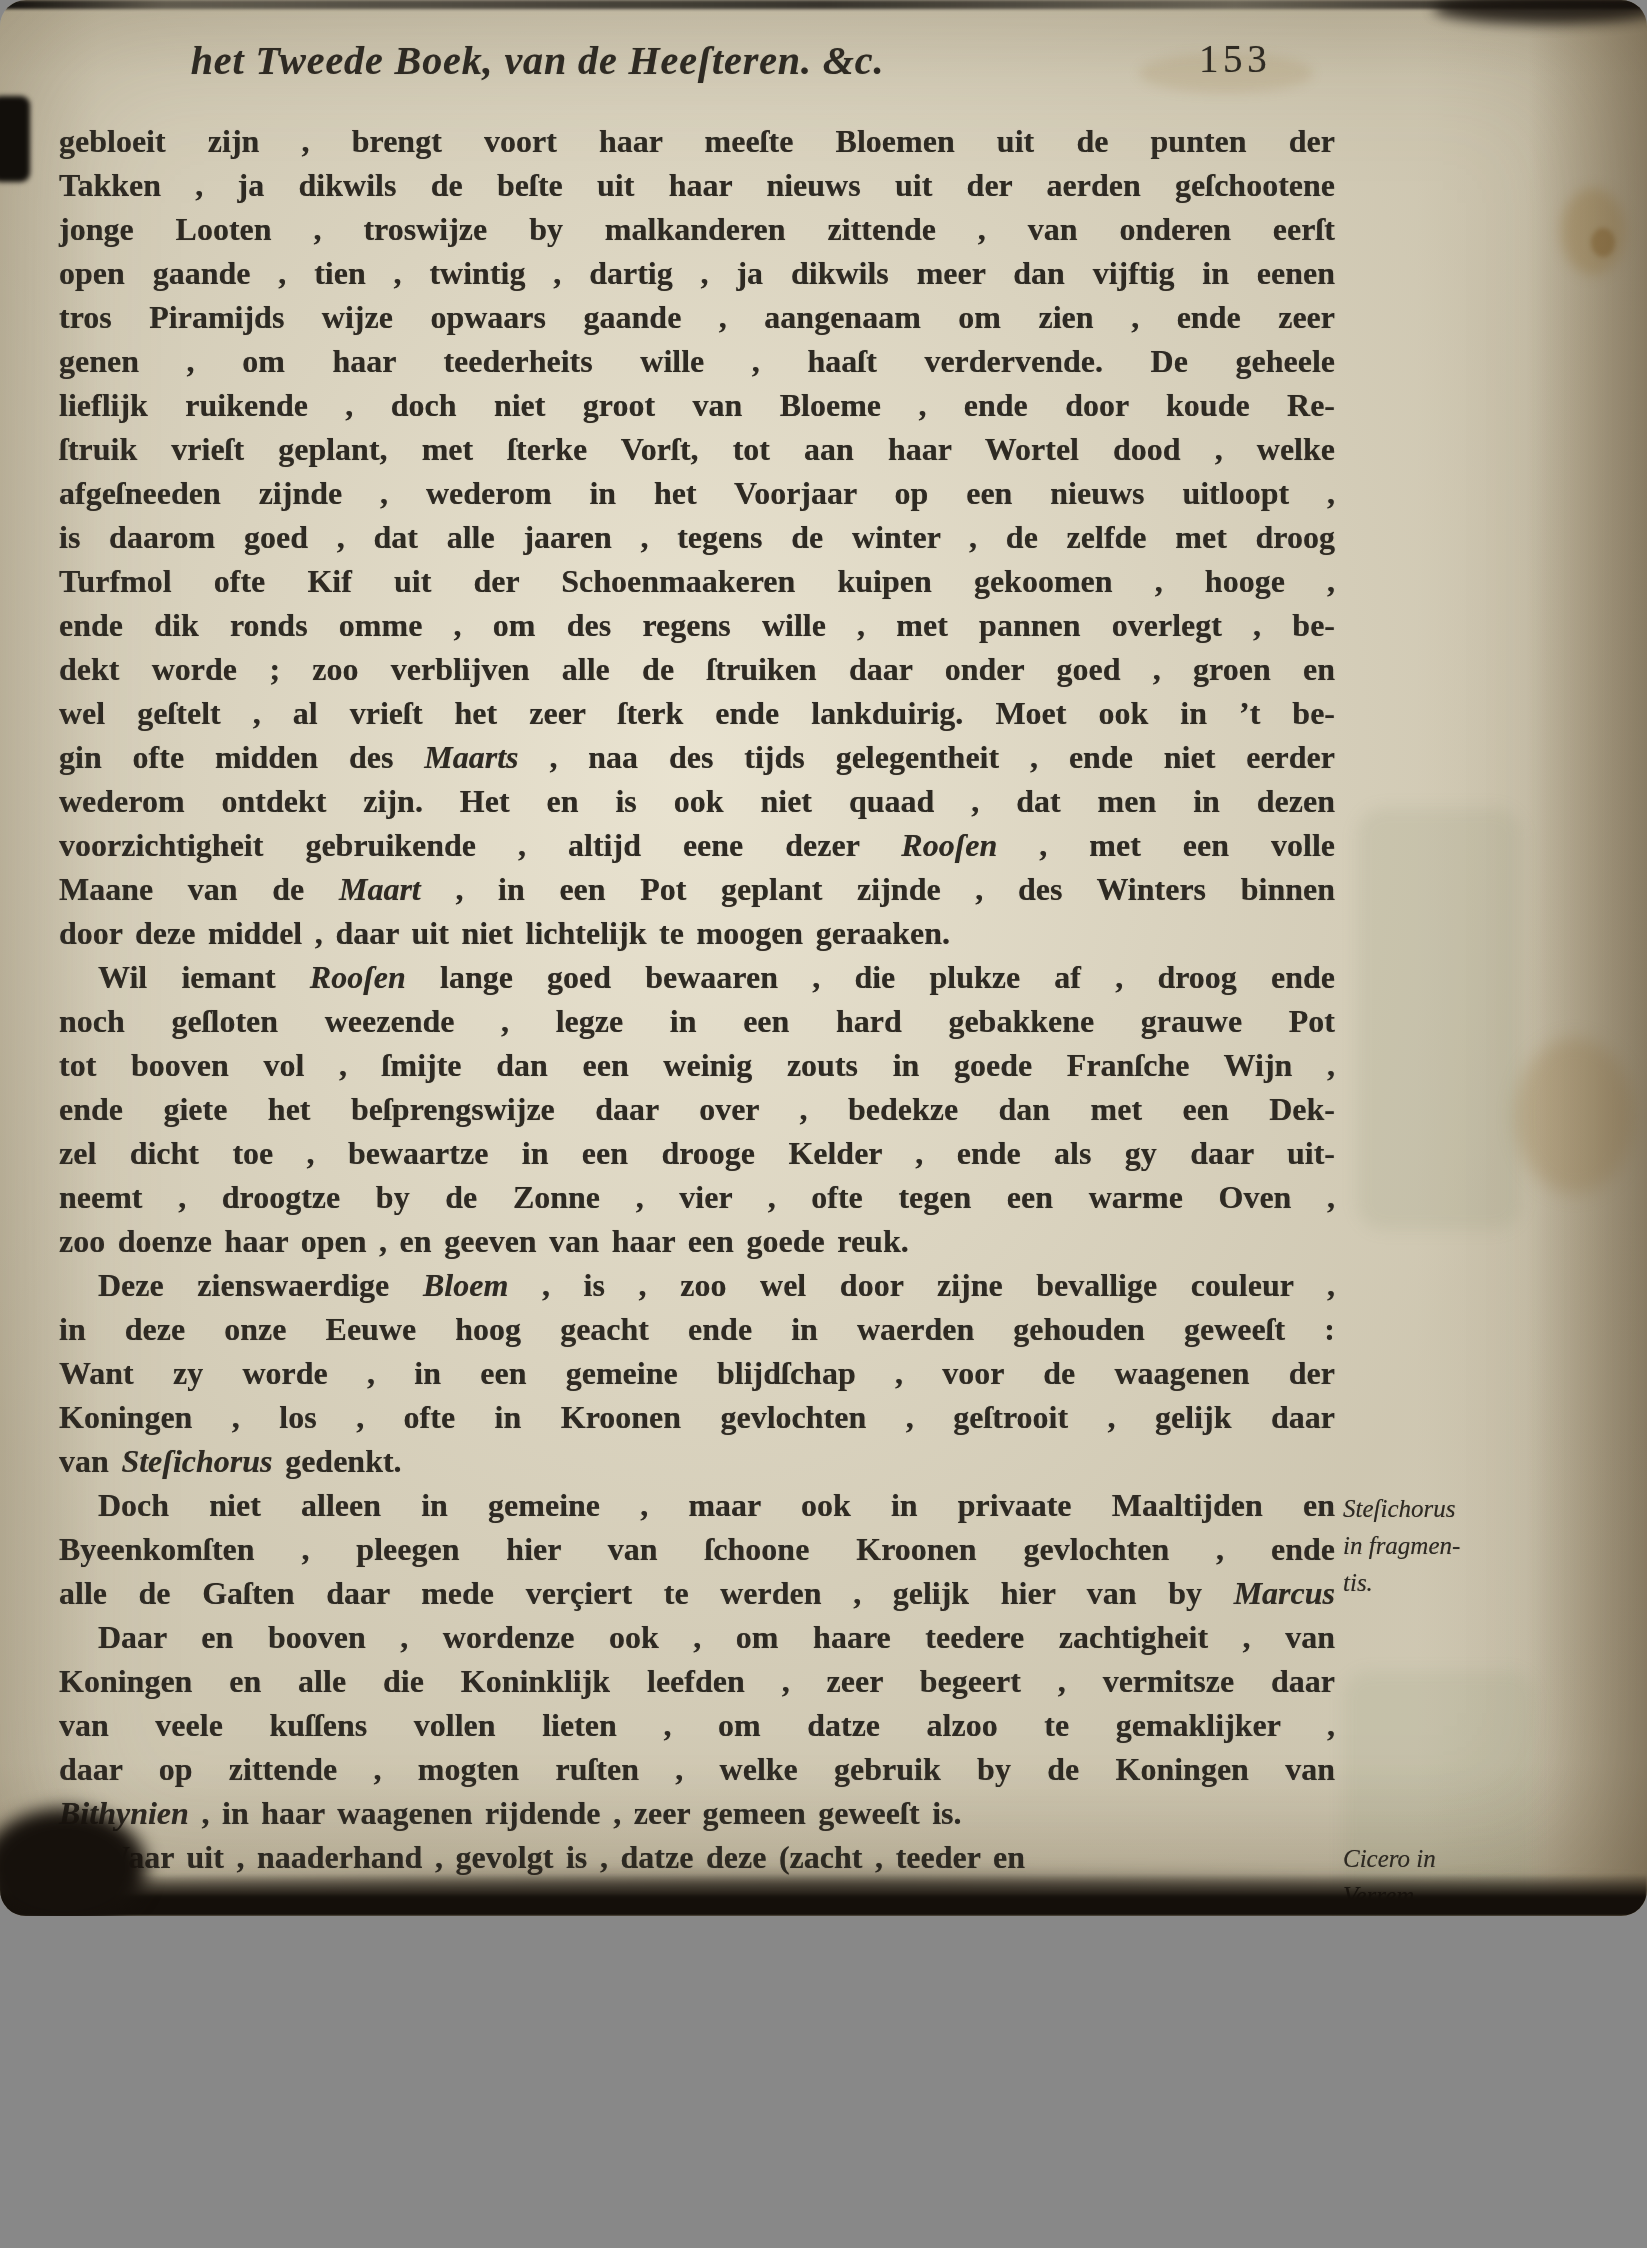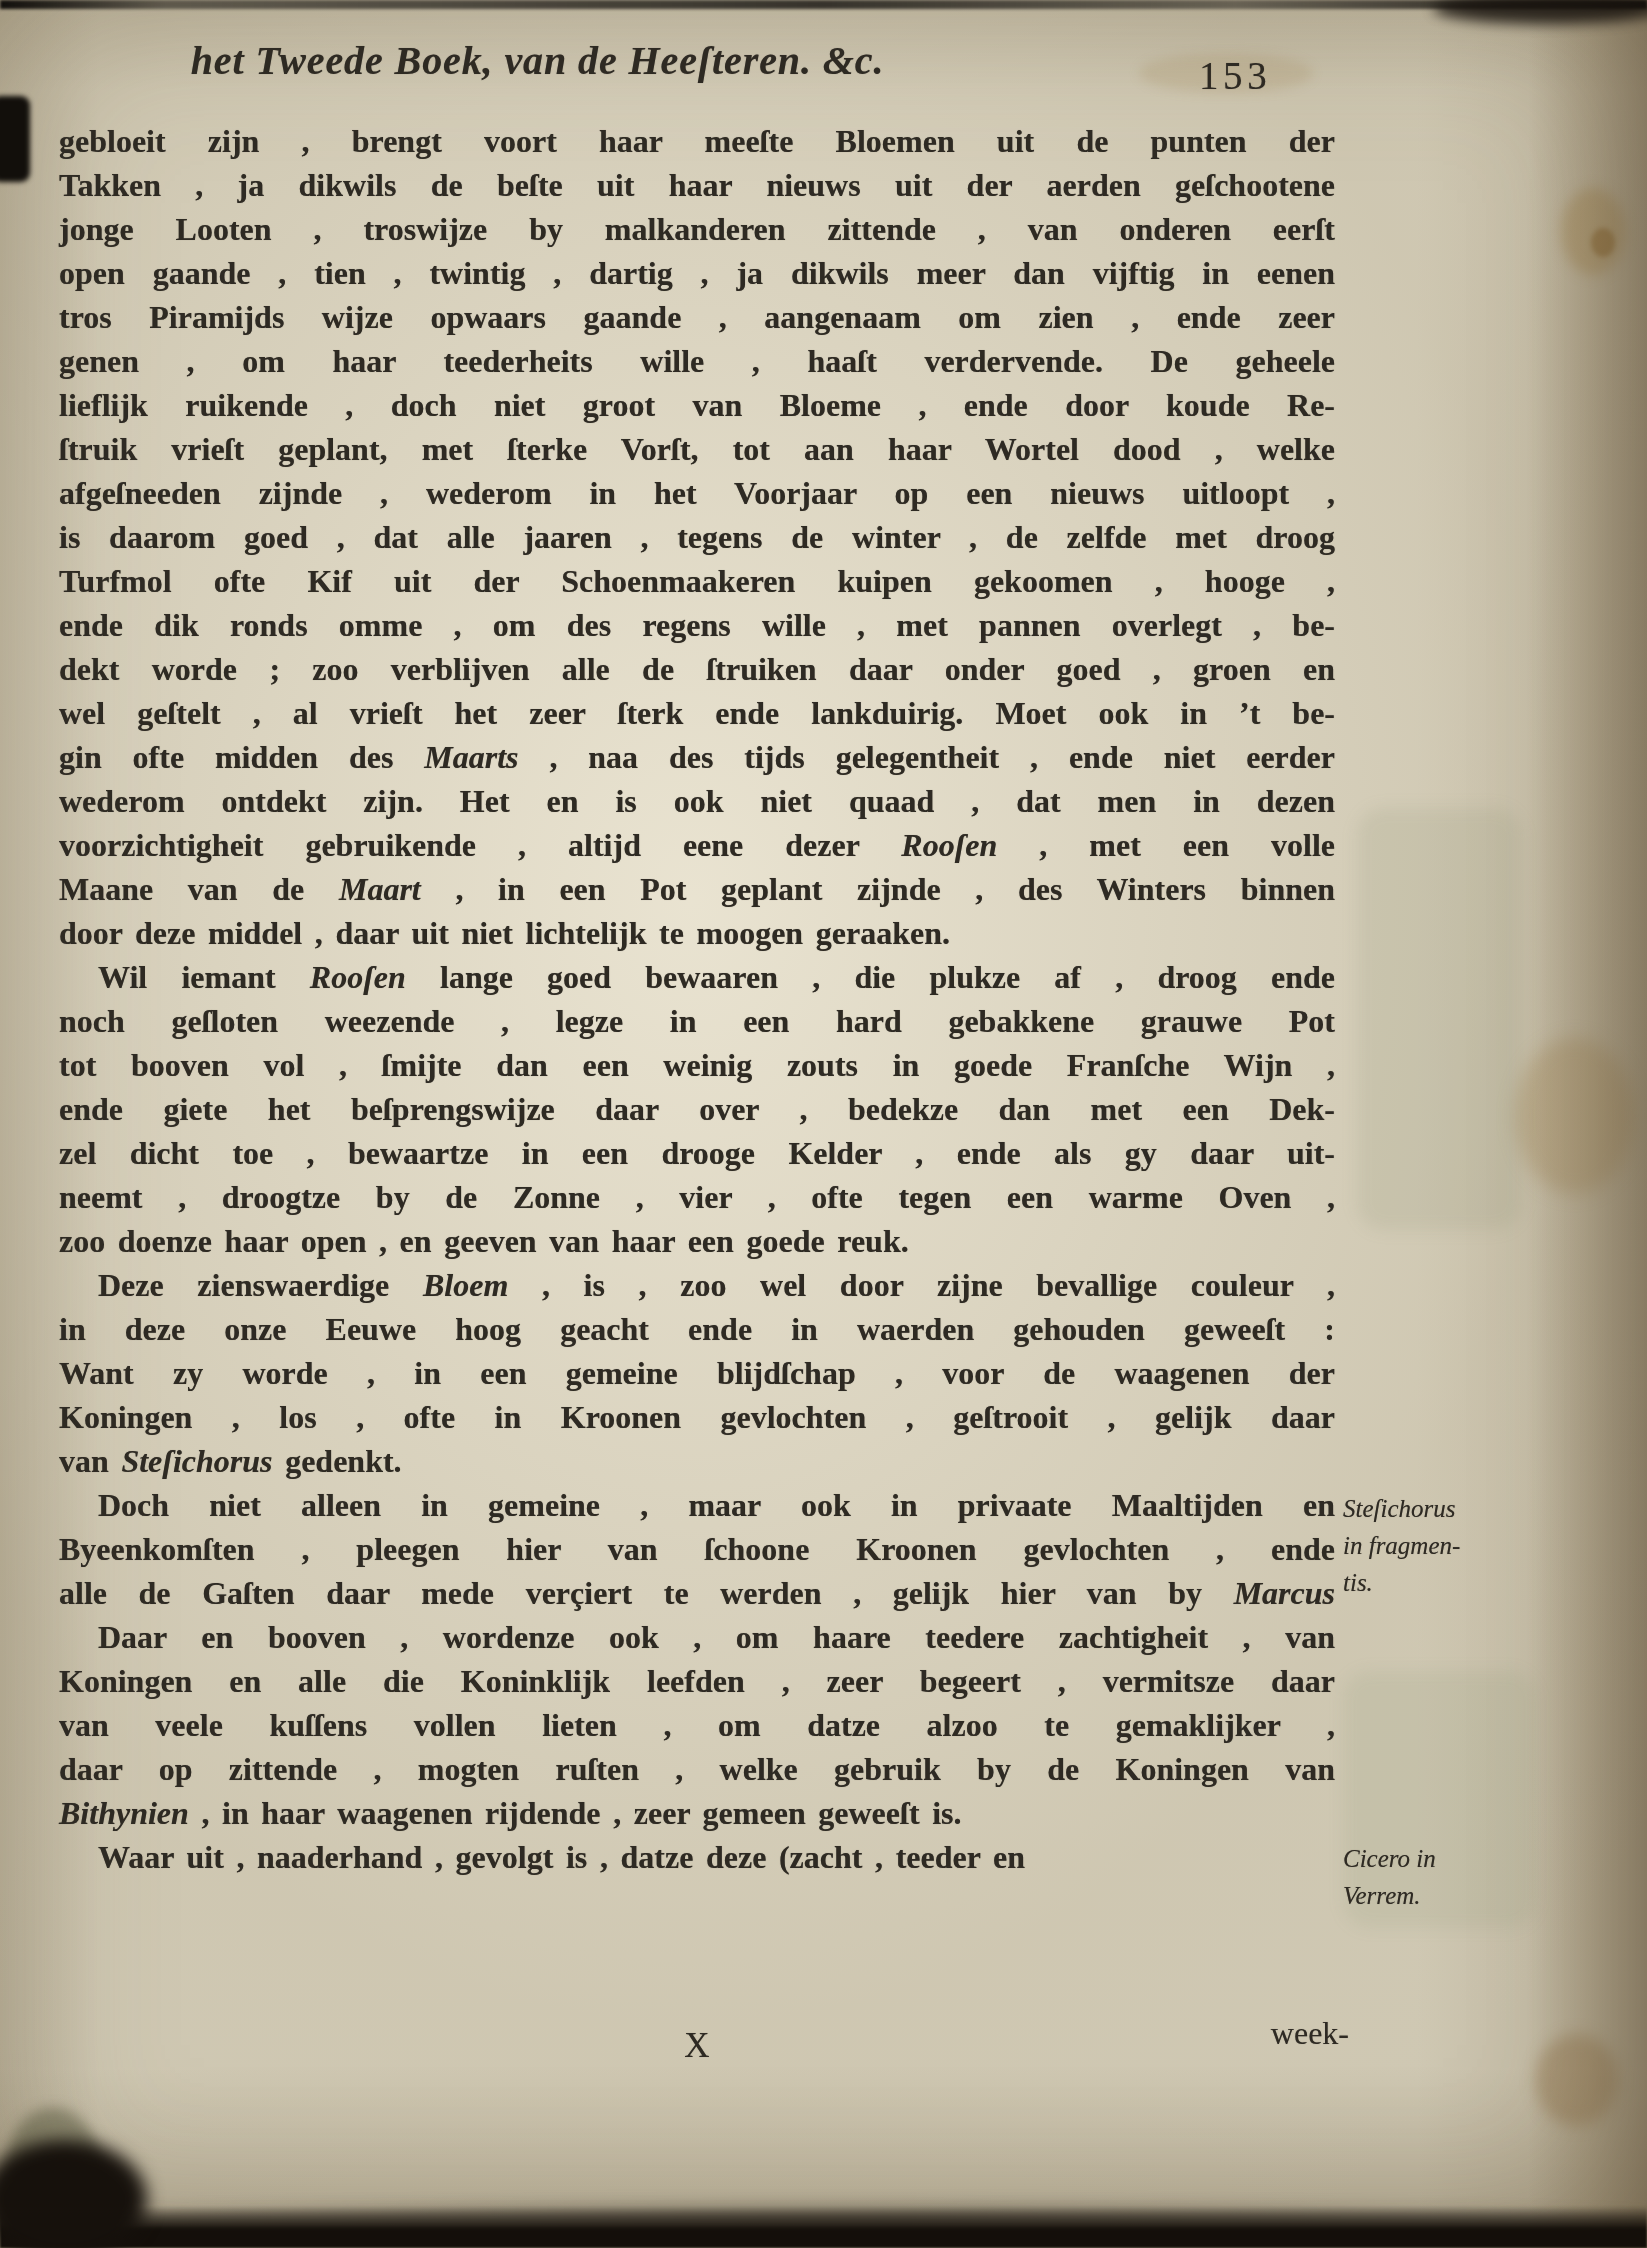--- a/index.html
+++ b/index.html
@@ -1,39 +1,40 @@
 <!DOCTYPE html>
 <html style="font-size:14.7px"><head>
 <meta charset="utf-8">
 <style>
   html, body { margin: 0; padding: 0; background: #888; }
   .page {
     position: relative;
     width: 1647px;
-    height: 2248px;
+    height: 1916px;
     overflow: hidden;
     background-color: #cfc8b3;
     background-image:
       radial-gradient(1194px 1561px at 42% 40%, rgba(236,230,212,.9) 0%, rgba(221,214,194,.65) 45%, rgba(205,196,172,.25) 72%, rgba(0,0,0,0) 100%),
       linear-gradient(to right, rgba(120,105,78,.20) 0%, rgba(0,0,0,0) 6%, rgba(0,0,0,0) 86%, rgba(125,108,80,.28) 100%),
       linear-gradient(to bottom, rgba(120,105,78,.16) 0%, rgba(0,0,0,0) 4%, rgba(0,0,0,0) 92%, rgba(110,94,66,.30) 100%);
     box-shadow: inset 0 0 147px 27.5px rgba(105,90,62,.28);
     font-family: "Liberation Serif", "DejaVu Serif", serif;
     color: #2e2a23;
+    border-radius: 26px;
   }
 
   
   .header-title {
     position: absolute; left: 83px; top: 37px; width: 909px;
     text-align: center; font-size: 40px; font-style: italic; font-weight: bold;
     letter-spacing: 0.9px; white-space: nowrap;
     text-shadow: 0 0 0.9px rgba(46,42,35,.45);
   }
   .page-number {
-    position: absolute; left: 1199px; top: 53px;
+    position: absolute; left: 1199px; top: 36px;
     font-size: 39px; letter-spacing: 4.6px;
     text-shadow: 0 0 0.9px rgba(46,42,35,.45);
   }
   .text-block {
     position: absolute; left: 59px; top: 119px; width: 1276px;
     font-size: 32px; line-height: 44px;
     text-shadow: 0 0 0.7px rgba(46,42,35,.5);
   }
   .paragraph { margin: 0; font-weight: bold; }
   .line { text-align: justify; text-align-last: justify; word-spacing: 1.8px; }

